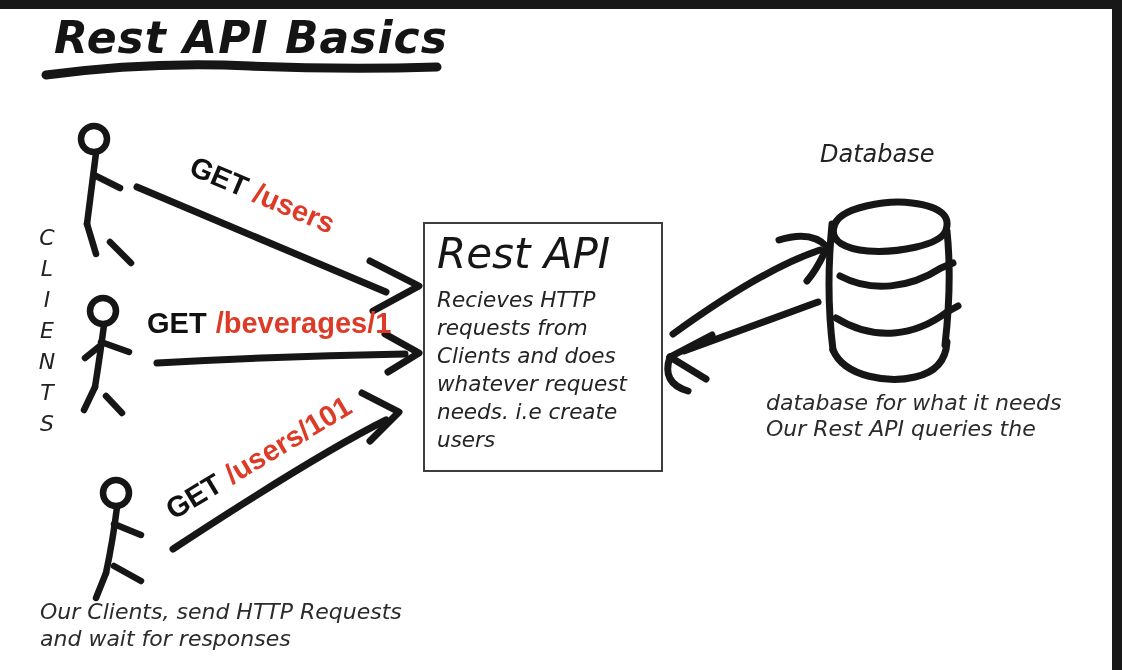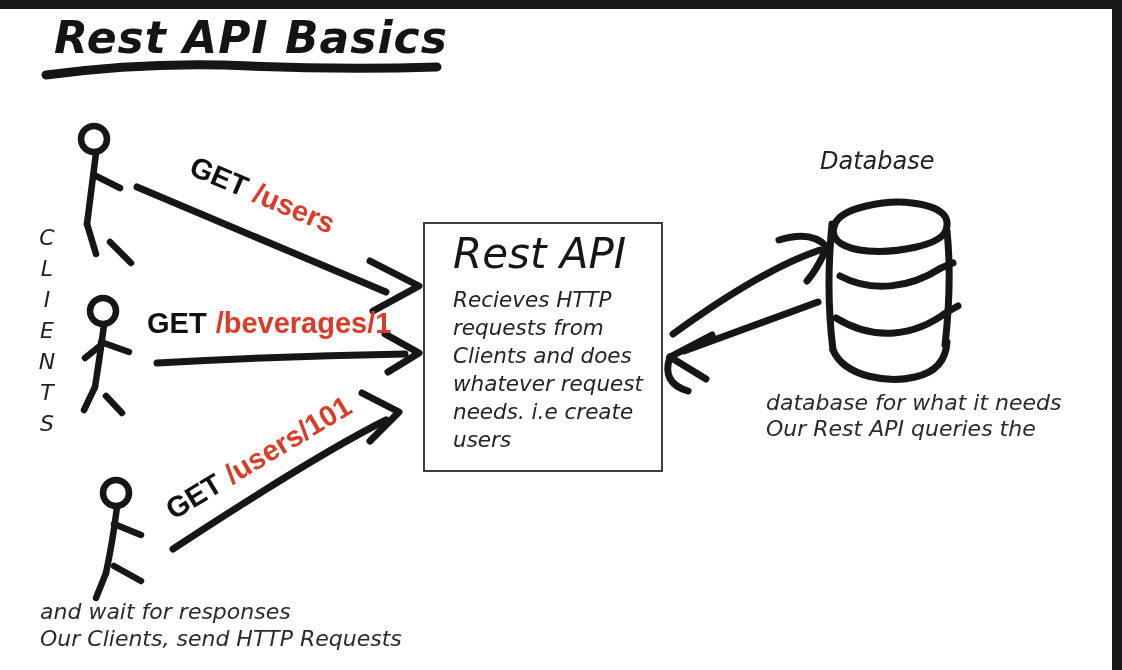--- a/index.html
+++ b/index.html
@@ -21,25 +21,25 @@
   .req{
     position:absolute;font-family:"Liberation Sans",sans-serif;font-weight:700;
     font-size:29px;white-space:nowrap;color:#111;
   }
   .req .path{color:#dd3b27;margin-left:9px;}
   .req1{left:198px;top:150px;transform:rotate(23deg);transform-origin:0 0;}
   .req2{left:147px;top:307px;}
   .req3{left:160px;top:498px;transform:rotate(-31deg);transform-origin:0 0;}
   .api-box{
     position:absolute;left:423px;top:222px;width:240px;height:250px;
-    border:2px solid #3d3d3d;background:#fff;box-sizing:border-box;padding:6px 28px;
+    border:2px solid #3d3d3d;background:#fff;box-sizing:border-box;padding:6px 12px;
   }
   .api-title{font-size:42px;font-style:italic;color:#161616;white-space:nowrap;line-height:1.15;}
   .api-desc{font-size:21.5px;font-style:italic;color:#242424;line-height:28px;width:216px;margin-top:8px;}
-  .db-label{position:absolute;left:820px;top:147px;font-size:24px;font-style:italic;color:#222;white-space:nowrap;text-align:center;}
+  .db-label{position:absolute;left:820px;top:140px;font-size:24px;font-style:italic;color:#222;white-space:nowrap;text-align:center;}
   .db-caption{position:absolute;left:766px;top:390px;font-size:22px;font-style:italic;color:#2b2b2b;line-height:26px;white-space:nowrap;}
   .clients-caption{position:absolute;left:40px;top:598px;font-size:22px;font-style:italic;color:#2b2b2b;line-height:27px;white-space:nowrap;}
 </style>
 </head>
 <body>
 
 <div class="canvas">
 
   <svg class="strokes" width="1122" height="670" viewBox="0 0 1122 670" fill="none" stroke="#161616" stroke-linecap="round" stroke-linejoin="round">
 
@@ -135,17 +135,17 @@
     <div class="api-desc">Recieves HTTP requests from Clients and does whatever request needs. i.e create users</div>
   </div>
 
   <div class="db-label">Database</div>
   <div class="db-caption">
     <div>database for what it needs</div>
     <div>Our Rest API queries the</div>
   </div>
 
   <div class="clients-caption">
+    <div>Our Clients, send HTTP Requests</div>
     <div>and wait for responses</div>
-    <div>Our Clients, send HTTP Requests</div>
   </div>
 
 </div>
 
 </body></html>

